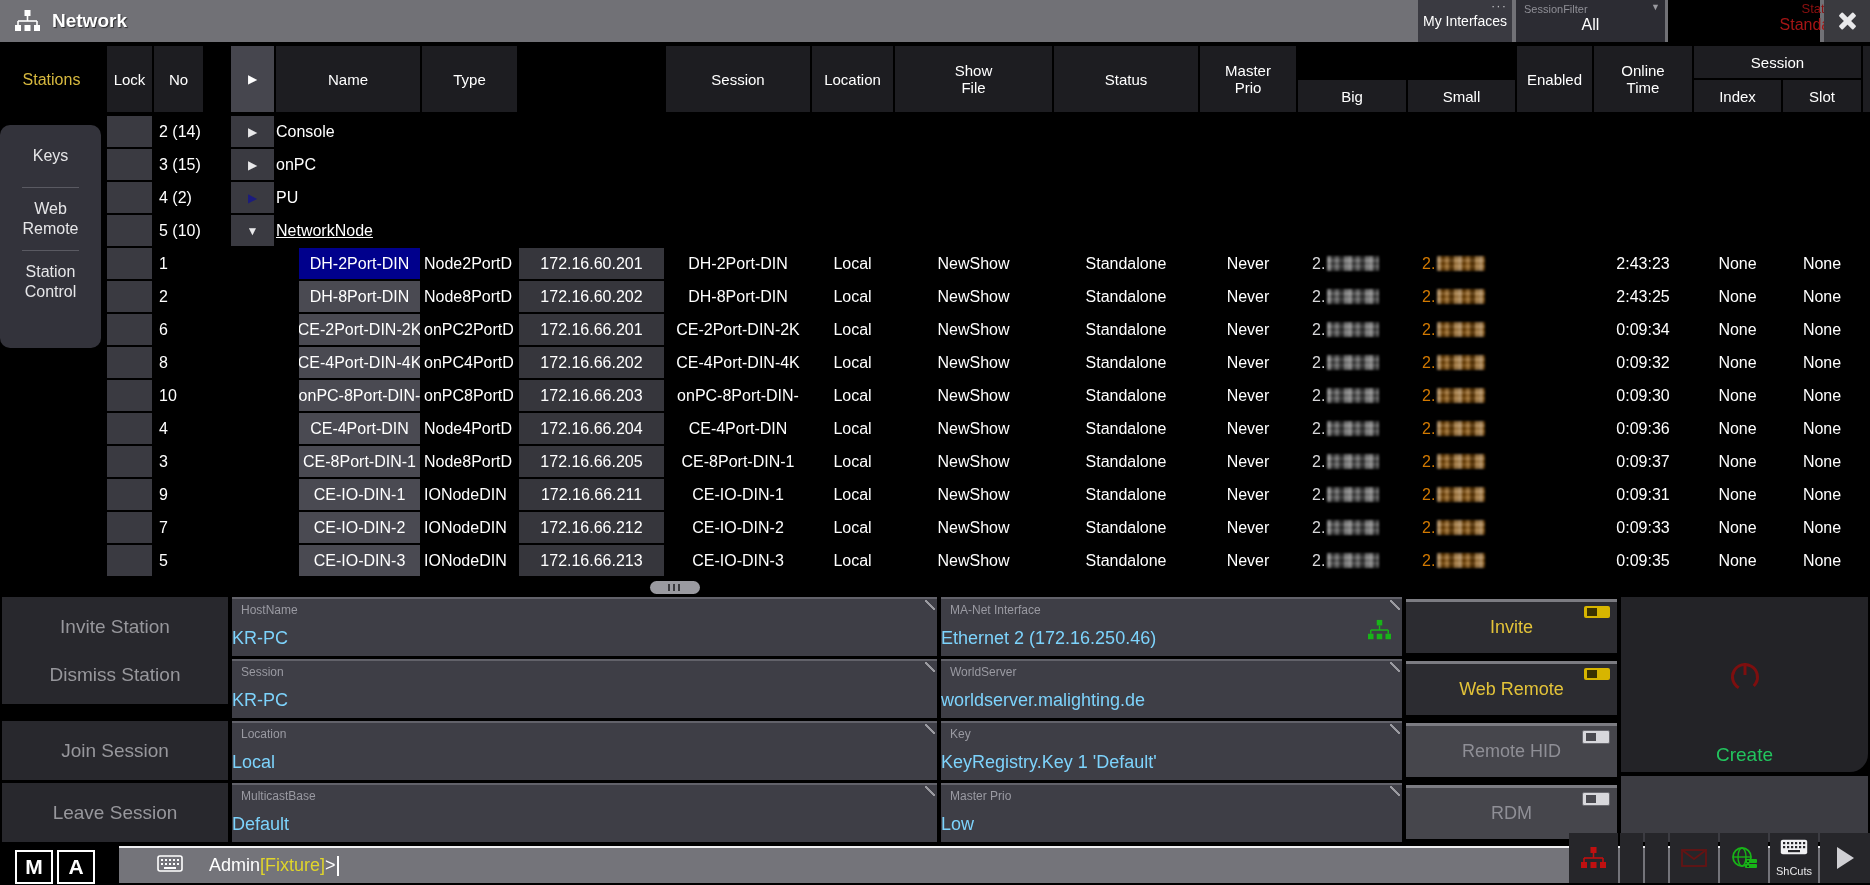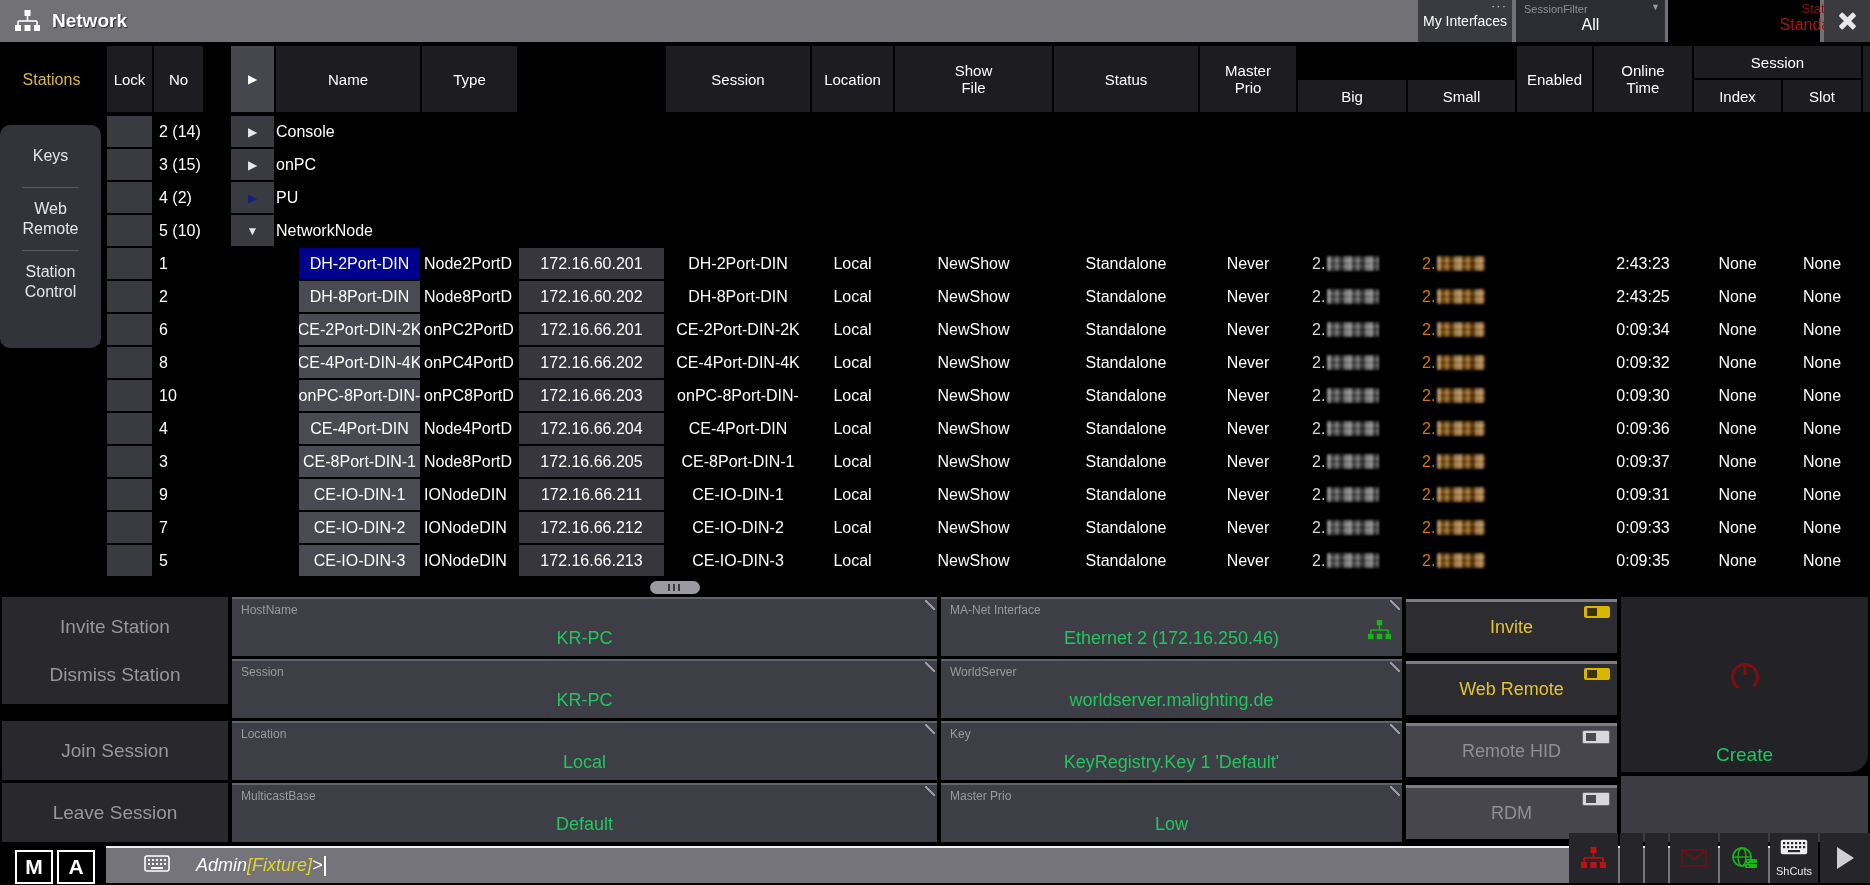--- a/index.html
+++ b/index.html
@@ -62,43 +62,43 @@
     filter:blur(1.1px);}
   .vsmall .redact{background-color:#8a5208;width:48px;}
   .scrollpill{position:absolute;left:650px;top:581px;width:50px;height:13px;background:#9a9aa0;border-radius:7px;}
   .scrollpill::after{content:'';position:absolute;left:18px;top:3px;width:14px;height:7px;
     background:repeating-linear-gradient(90deg,#3a3a3e 0 2px,transparent 2px 5px);}
   
   .pbtn{position:absolute;left:2px;width:226px;height:59px;background:#28282d;color:#97979c;
         display:flex;align-items:center;justify-content:center;font-size:19px;}
   .field{position:absolute;background:#3e3e46;border-top:2px solid #62626a;box-sizing:border-box;height:59px;}
   .field .flabel{position:absolute;top:4px;left:9px;font-size:12px;color:#9a9aa2;text-align:right;}
-  .field .fvalue{position:absolute;bottom:7px;width:100%;text-align:center;font-size:18px;color:#22c55e;}
+  .field .fvalue{position:absolute;bottom:7px;width:100%;font-size:18px;color:#7dd3fc;}
   .field::after{content:'';position:absolute;top:1px;right:2px;width:10px;height:10px;
     background:linear-gradient(45deg,transparent 44%,#9a9aa0 44%,#9a9aa0 58%,transparent 58%);}
   .field .ficon{position:absolute;right:10px;top:20px;}
   .tglbtn{position:absolute;left:1406px;width:211px;height:54px;box-sizing:border-box;border-top:3px solid #7c7c82;
           display:flex;align-items:center;justify-content:center;font-size:18px;position:absolute;}
   .tglbtn.on{background:#2c2c31;color:#e3c339;}
   .tglbtn.off{background:#46464c;color:#8f8f96;}
   .tgl{position:absolute;top:4px;right:7px;width:26px;height:12px;border-radius:2px;}
   .tgl.on{background:#d7b500;} .tgl.off{background:#d8d8dc;border:1px solid #6a6a70;}
   .tgl::before{content:'';position:absolute;left:3px;top:2px;width:10px;height:8px;background:#3a3200;}
   .tgl.off::before{background:#4a4a50;}
   .create{position:absolute;left:1621px;top:597px;width:247px;height:175px;background:#232327;
           border-radius:0 0 18px 0;cursor:pointer;}
   .create .ctext{position:absolute;bottom:6px;width:100%;text-align:center;font-size:19px;color:#22c55e;}
   .power{position:absolute;left:50%;top:62px;transform:translateX(-50%);}
   .create-strip{position:absolute;left:1621px;top:776px;width:247px;height:66px;background:#3c3c42;}
   
   .ma-logo{position:absolute;left:15px;top:850px;display:flex;gap:4px;}
   .ma-box{width:34px;height:30px;border:2px solid #fff;background:#000;display:flex;align-items:center;
           justify-content:center;font-size:21px;font-weight:bold;}
-  .cmdbar{position:absolute;left:106px;top:846px;width:1703px;height:37px;background:#74747a;
-          border-top:2px solid #eeeef0;box-sizing:border-box;display:flex;align-items:center;font-style:italic;}
+  .cmdbar{position:absolute;left:119px;top:846px;width:1703px;height:37px;background:#74747a;
+          border-top:2px solid #eeeef0;box-sizing:border-box;display:flex;align-items:center;}
   .cmd-kbd{margin-left:38px;margin-right:26px;}
   .cmdtext{font-size:18px;}
   .cmdtext .ctx{color:#e0d52a;}
   .caret{display:inline-block;width:2px;height:20px;background:#fff;vertical-align:middle;margin-left:1px;}
   .icell{position:absolute;top:833px;height:50px;background:#26262a;display:flex;flex-direction:column;
          align-items:center;justify-content:center;}
   .shlabel{font-size:11px;color:#e8e8ea;margin-top:10px;}
   .playtri{width:0;height:0;border-top:11px solid transparent;border-bottom:11px solid transparent;
            border-left:17px solid #d0d0d4;}
 </style>
@@ -207,21 +207,21 @@
         </div>
         <div class="c gname" style="grid-column: 5 / -1;">PU</div>
       </div>
       <div class="trow">
         <div class="c lockbox"></div>
         <div class="c no">5 (10)</div>
         <div class="c"></div>
         <div class="c exp">
           <span class="arrow" style="color: rgb(232, 232, 234);">▼</span>
         </div>
-        <div class="c gname" style="grid-column: 5 / -1;">NetworkNode</div>
+        <div class="c gname" style="grid-column: 5 / -1; text-decoration: underline;">NetworkNode</div>
       </div>
       <div class="trow">
         <div class="c lockbox"></div>
         <div class="c no">1</div>
         <div class="c"></div>
         <div class="c"></div>
         <div class="c namecell sel">DH-2Port-DIN</div>
         <div class="c typecell">Node2PortD</div>
         <div class="c ipcell">172.16.60.201</div>
         <div class="c">DH-2Port-DIN</div>

